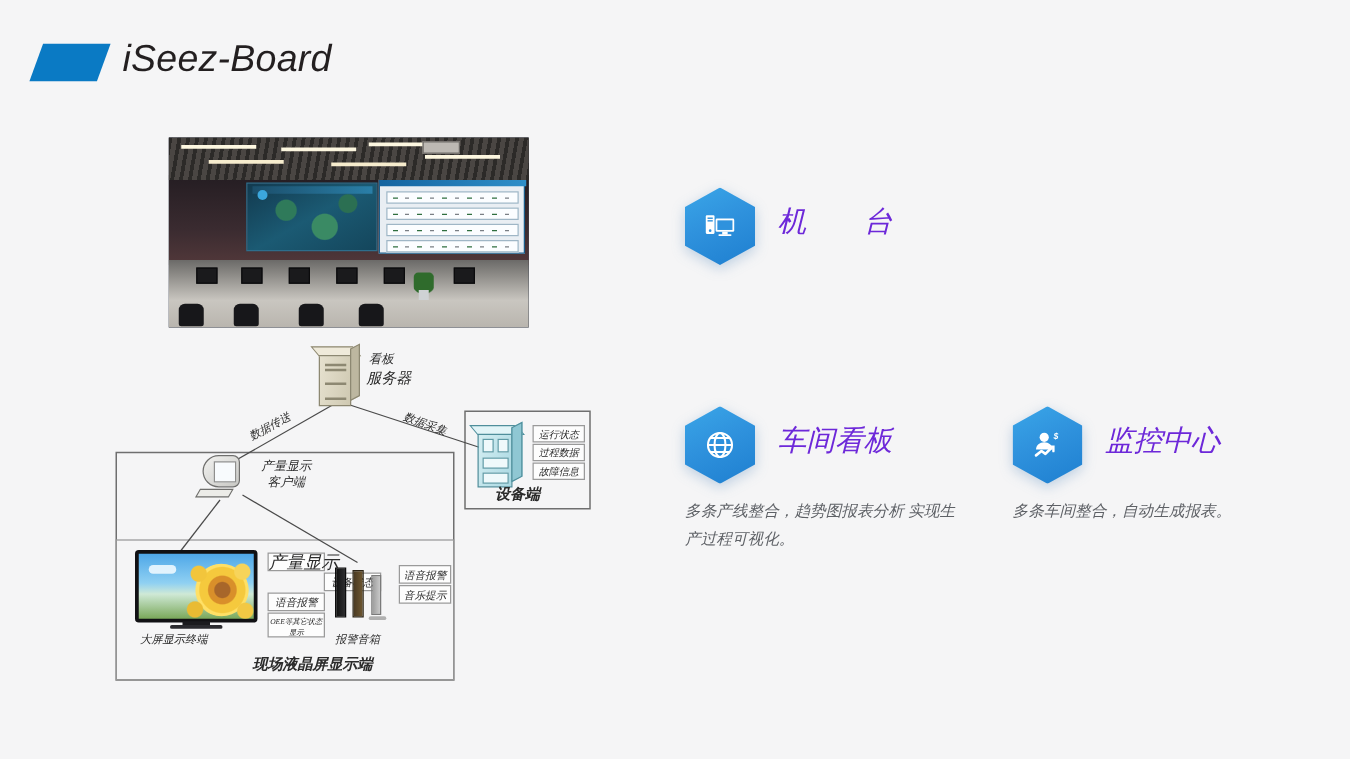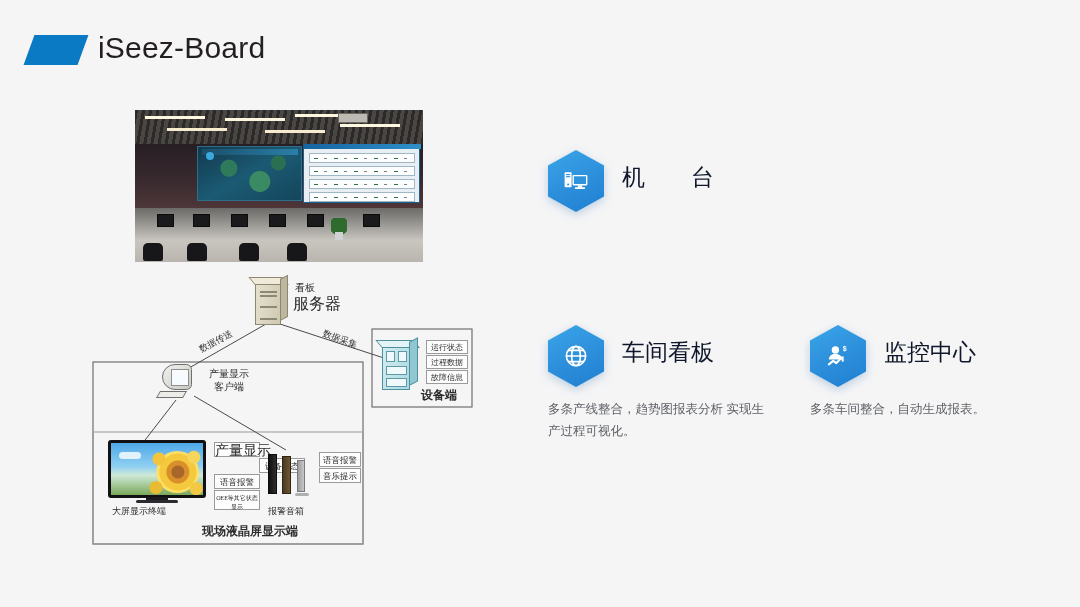--- a/index.html
+++ b/index.html
@@ -2,21 +2,21 @@
 <html><head>
 <meta charset="utf-8">
 <style>
   * { box-sizing: border-box; margin: 0; padding: 0; }
   html, body {
     width: 1080px; height: 607px;
     background: #f5f5f6;
     font-family: "Liberation Sans", "DejaVu Sans", sans-serif;
     overflow: hidden;
   }
-  .slide { position: relative; width: 1080px; height: 460px; background: #f5f5f6; }
+  .slide { position: relative; width: 1080px; height: 460px; background: #f5f5f6; font-style: italic; }
 
   
   .header { position: absolute; left: 0; top: 0; width: 1080px; height: 100px; }
   .logo-mark {
     position: absolute; left: 29px; top: 35px;
     width: 54px; height: 30px; background: #0a7ac4;
     transform: skewX(-20deg);
   }
   .page-title {
     position: absolute; left: 98px; top: 31px;
@@ -234,21 +234,21 @@
   }
   .hex {
     position: relative; width: 56px; height: 62px;
     background: linear-gradient(155deg, #3aa6e8 0%, #2f92dd 45%, #1e7fd0 100%);
     clip-path: polygon(50% 0%, 100% 25%, 100% 75%, 50% 100%, 0% 75%, 0% 25%);
     display: flex; align-items: center; justify-content: center;
   }
   .hex svg { width: 28px; height: 28px; display: block; }
   .card-title {
     position: absolute; left: 74px; top: 12px;
-    font-size: 23px; color: #0f172a; white-space: nowrap;
+    font-size: 23px; color: #6d28d9; white-space: nowrap;
     font-family: "Liberation Sans","DejaVu Sans",sans-serif;
   }
   .card-desc {
     margin-top: 12px; font-size: 12.5px; line-height: 1.75;
     color: #5e6166; width: 228px;
     font-family: "Liberation Sans","DejaVu Sans",sans-serif;
   }
 </style>
 </head>
 <body>
@@ -310,21 +310,21 @@
       <div class="body">
         <div class="slot" style="top:7px"></div>
         <div class="slot" style="top:11px"></div>
         <div class="slot" style="top:22px"></div>
         <div class="slot" style="top:34px"></div>
       </div>
       <div class="top"></div>
       <div class="side"></div>
     </div>
     <div class="dg-label" style="left:205px; top:10px; font-size:10px;">看板</div>
-    <div class="dg-label" style="left:203px; top:23px; font-size:16px;">服务器</div>
+    <div class="dg-label" style="left:203px; top:23px; font-size:12px;">服务器</div>
 
     <div class="dg-label" style="left:108px; top:64px; font-size:9px; transform:rotate(-28deg);">数据传送</div>
     <div class="dg-label" style="left:232px; top:62px; font-size:9px; transform:rotate(20deg);">数据采集</div>
 
     <div class="crt">
       <div class="mon">
         <div class="scr"></div>
       </div>
       <div class="kbd"></div>
     </div>
@@ -337,21 +337,21 @@
         <div class="pnl" style="left:15px; top:4px;  width:9px;  height:11px;"></div>
         <div class="pnl" style="left:3px;  top:19px; width:21px; height:9px;"></div>
         <div class="pnl" style="left:3px;  top:31px; width:21px; height:9px;"></div>
       </div>
       <div class="top"></div>
       <div class="side"></div>
     </div>
     <div class="dg-box" style="left:336px; top:68px;  width:42px; height:14px; font-size:8px; line-height:14px;">运行状态</div>
     <div class="dg-box" style="left:336px; top:83px;  width:42px; height:14px; font-size:8px; line-height:14px;">过程数据</div>
     <div class="dg-box" style="left:336px; top:98px;  width:42px; height:14px; font-size:8px; line-height:14px;">故障信息</div>
-    <div class="dg-label dg-heavy" style="left:306px; top:116px; font-size:12px;margin-left:25px;">设备端</div>
+    <div class="dg-label dg-heavy" style="left:306px; top:116px; font-size:12px;">设备端</div>
 
     <div class="tv">
       <div class="frame">
         <div class="pic">
           <div class="cloud"></div>
           <div class="sun"></div>
         </div>
       </div>
       <div class="stand"></div>
       <div class="base"></div>

